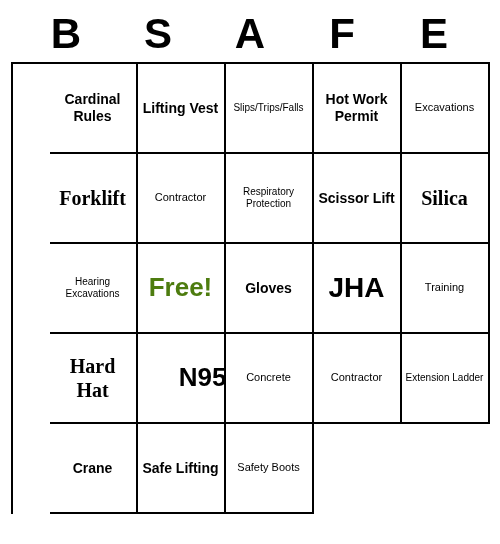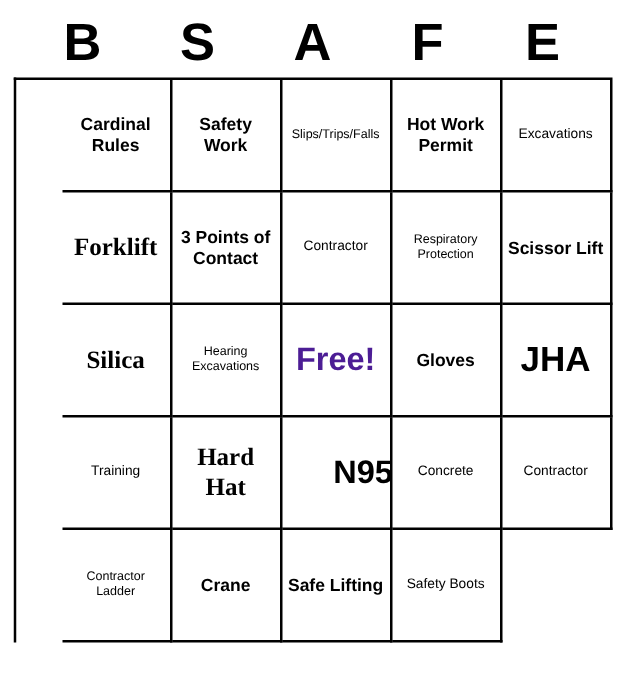--- a/index.html
+++ b/index.html
@@ -58,21 +58,21 @@
       font-size: 11px;
       font-weight: normal;
     }
     .cell-xsmall {
       font-size: 10px;
       font-weight: normal;
     }
     .cell-free {
       font-size: 26px;
       font-weight: bold;
-      color: #4c1d95;
+      color: #4d7c0f;
     }
     .cell-n95 {
       font-size: 26px;
       font-weight: bold;
       margin-left: 44px;
     }
     .cell-jha {
       font-size: 28px;
       font-weight: bold;
     }
@@ -87,37 +87,34 @@
   <span class="bingo-letter">F</span>
   <span class="bingo-letter">E</span>
 </div>
 
 <div class="bingo-grid">
 
   <div class="bingo-cell">
       <span class="cell-medium">Cardinal Rules</span>
     </div>
   <div class="bingo-cell">
-      <span class="cell-medium">Safety Work</span>
+      <span class="cell-medium">Lifting Vest</span>
     </div>
   <div class="bingo-cell">
       <span class="cell-xsmall">Slips/Trips/Falls</span>
     </div>
   <div class="bingo-cell">
       <span class="cell-medium">Hot Work Permit</span>
     </div>
   <div class="bingo-cell">
       <span class="cell-small">Excavations</span>
     </div>
 
   <div class="bingo-cell">
       <span class="cell-large">Forklift</span>
-    </div>
-  <div class="bingo-cell">
-      <span class="cell-medium">3 Points of Contact</span>
     </div>
   <div class="bingo-cell">
       <span class="cell-small">Contractor</span>
     </div>
   <div class="bingo-cell">
       <span class="cell-xsmall">Respiratory Protection</span>
     </div>
   <div class="bingo-cell">
       <span class="cell-medium">Scissor Lift</span>
     </div>
@@ -148,21 +145,21 @@
       <span class="cell-n95">N95</span>
     </div>
   <div class="bingo-cell">
       <span class="cell-small">Concrete</span>
     </div>
 
   <div class="bingo-cell">
       <span class="cell-small">Contractor</span>
     </div>
   <div class="bingo-cell">
-      <span class="cell-xsmall">Contractor Ladder</span>
+      <span class="cell-xsmall">Extension Ladder</span>
     </div>
   <div class="bingo-cell">
       <span class="cell-medium">Crane</span>
     </div>
   <div class="bingo-cell">
       <span class="cell-medium">Safe Lifting</span>
     </div>
   <div class="bingo-cell">
       <span class="cell-small">Safety Boots</span>
     </div>

